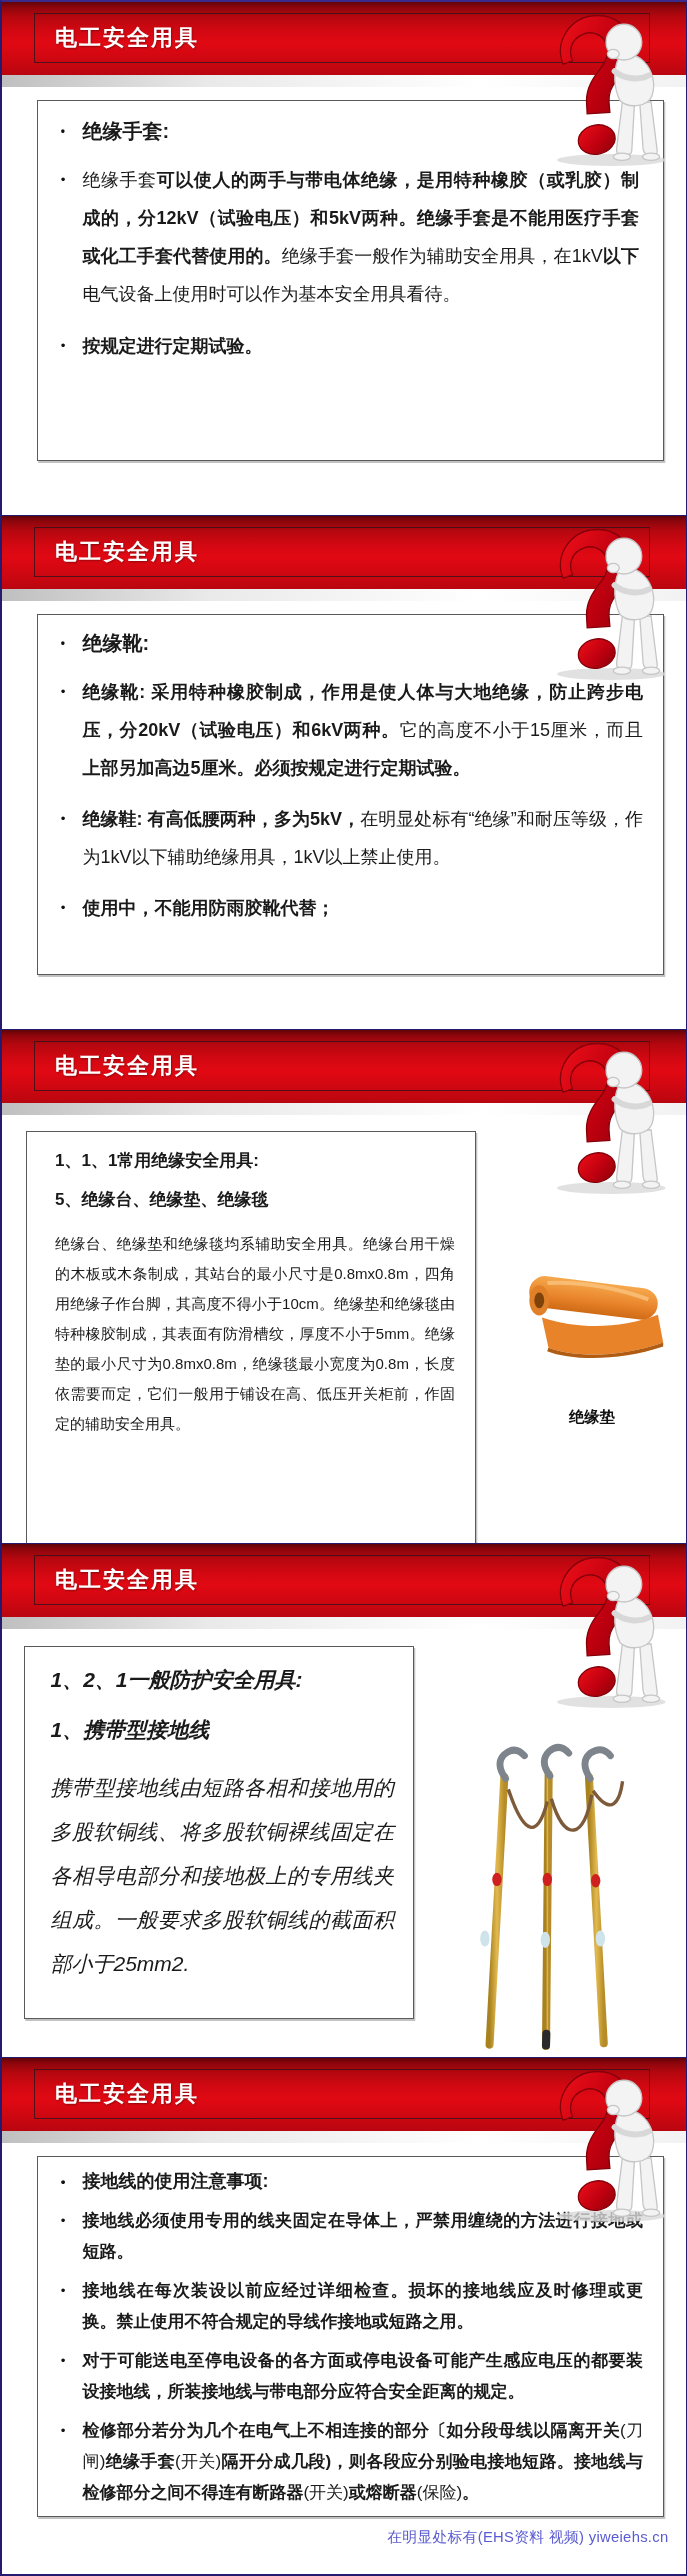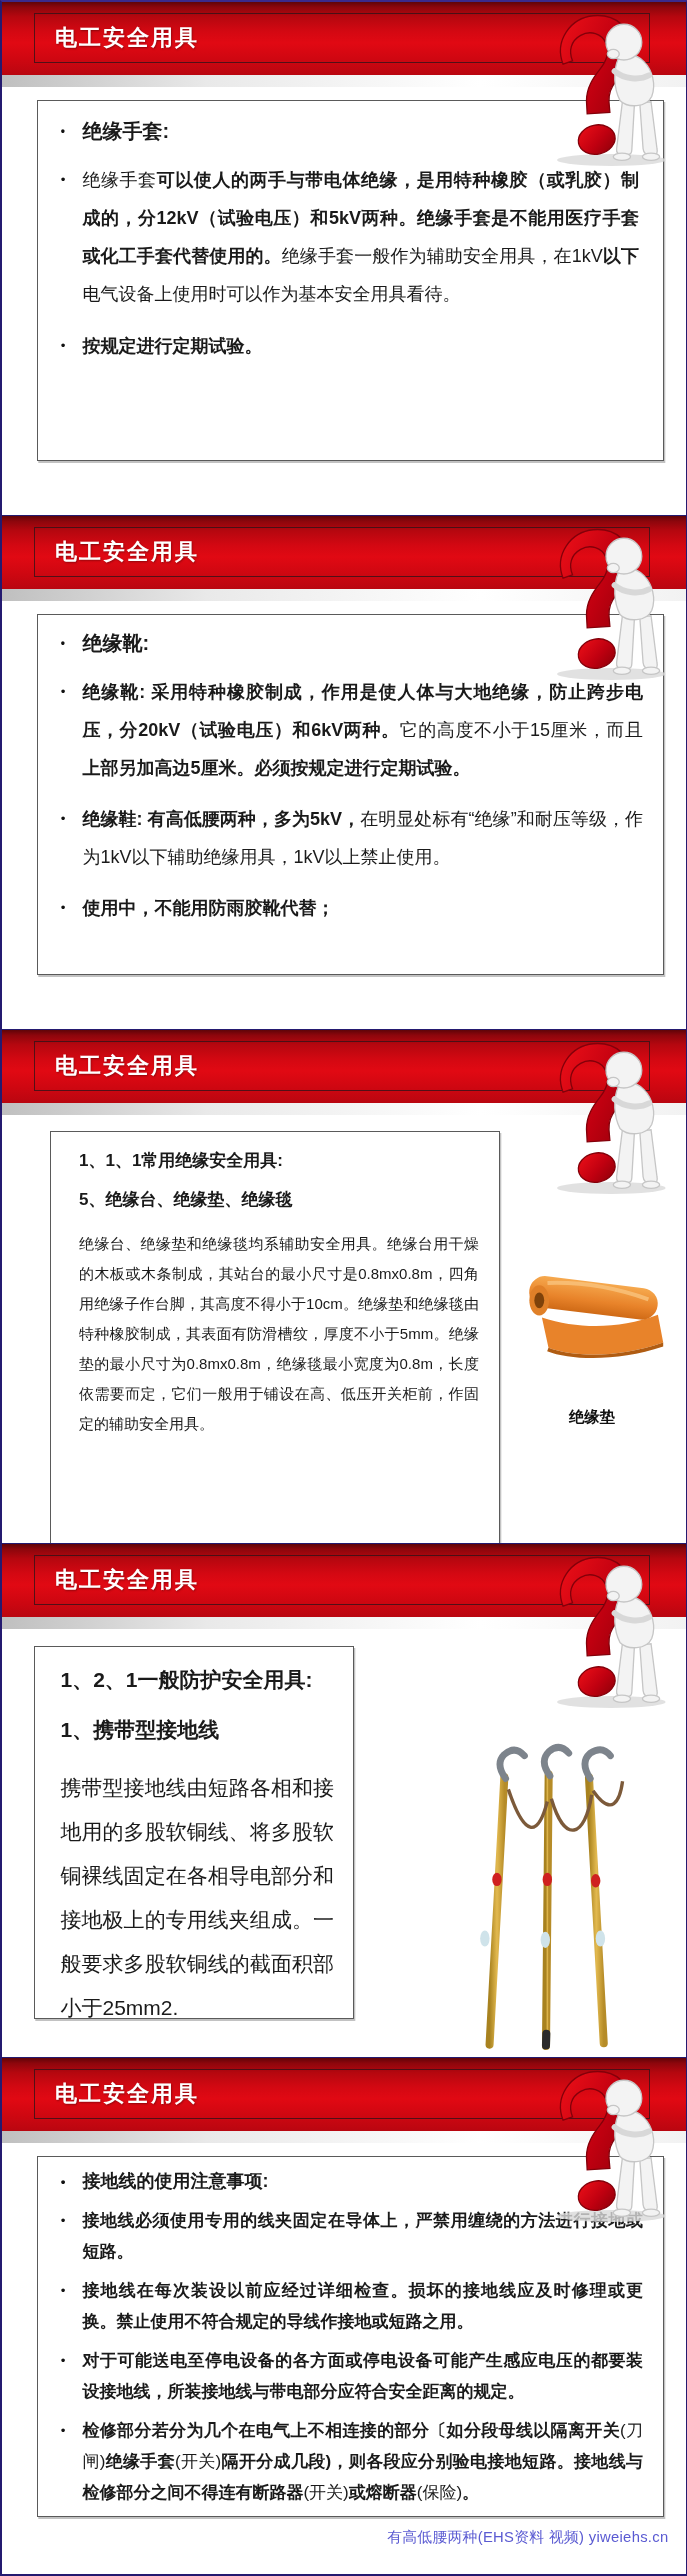--- a/index.html
+++ b/index.html
@@ -57,22 +57,22 @@
   }
   .content-box{
     position:absolute;left:35px;top:98px;width:627px;height:361px;
     background:#ffffff;
     border:0.7px solid #5a5a5a;
     box-shadow:1.3px 2px 0 rgba(120,120,120,0.45);
     z-index:2;
   }
   .s1 .content-box{padding:10.7px 24px 0 13.4px;}
   .s2 .content-box{padding:8px 20px 0 13.4px;}
-  .s3 .content-box{left:48px;top:101px;width:450px;height:457px;padding:17.5px 20px 0 28px;}
-  .s4 .content-box{left:32px;top:102px;width:320px;height:373px;padding:19px 19px 0 25.5px;}
+  .s3 .content-box{left:24px;top:101px;width:450px;height:457px;padding:17.5px 20px 0 28px;}
+  .s4 .content-box{left:22px;top:102px;width:390px;height:373px;padding:19px 19px 0 25.5px;font-style:italic;}
   .s5 .content-box{padding:10.7px 20px 0 13.4px;}
   .bullet{display:flex;align-items:flex-start;}
   .marker{flex:0 0 31px;padding-left:9.4px;font-size:13.4px;line-height:inherit;color:#111;}
   .btext{flex:1;text-align:justify;}
   .btext .bold{font-weight:700;}
   
   .bl-h{font-size:20px;font-weight:700;line-height:27px;margin:6.7px 0 16px;}
   .bl-h .marker{font-size:12px;line-height:27px;}
   .bl-body{font-size:18px;line-height:38px;margin-bottom:13.4px;}
   .bl-midh{font-size:17px;font-weight:700;line-height:22px;margin:0 0 17.5px;}
@@ -318,17 +318,17 @@
           <div class="bullet bl-body5">
             <span class="marker">•</span>
             <div class="btext"><span class="bold">对于可能送电至停电设备的各方面或停电设备可能产生感应电压的都要装设接地线，所装接地线与带电部分应符合安全距离的规定。</span></div>
           </div>
           <div class="bullet bl-body5">
             <span class="marker">•</span>
             <div class="btext"><span class="bold">检修部分若分为几个在电气上不相连接的部分〔如分段母线以隔离开关</span><span>(刀闸)</span><span class="bold">绝缘手套</span><span>(开关)</span><span class="bold">隔开分成几段)，则各段应分别验电接地短路。接地线与检修部分之间不得连有断路器</span><span>(开关)</span><span class="bold">或熔断器</span><span>(保险)</span><span class="bold">。</span></div>
           </div>
         </div>
     </div>
-    <div class="footer-credit">有高低腰两种(EHS资料 视频) yiweiehs.cn</div>
+    <div class="footer-credit">在明显处标有(EHS资料 视频) yiweiehs.cn</div>
   </section>
 
 </div>
 
 
 </body></html>

